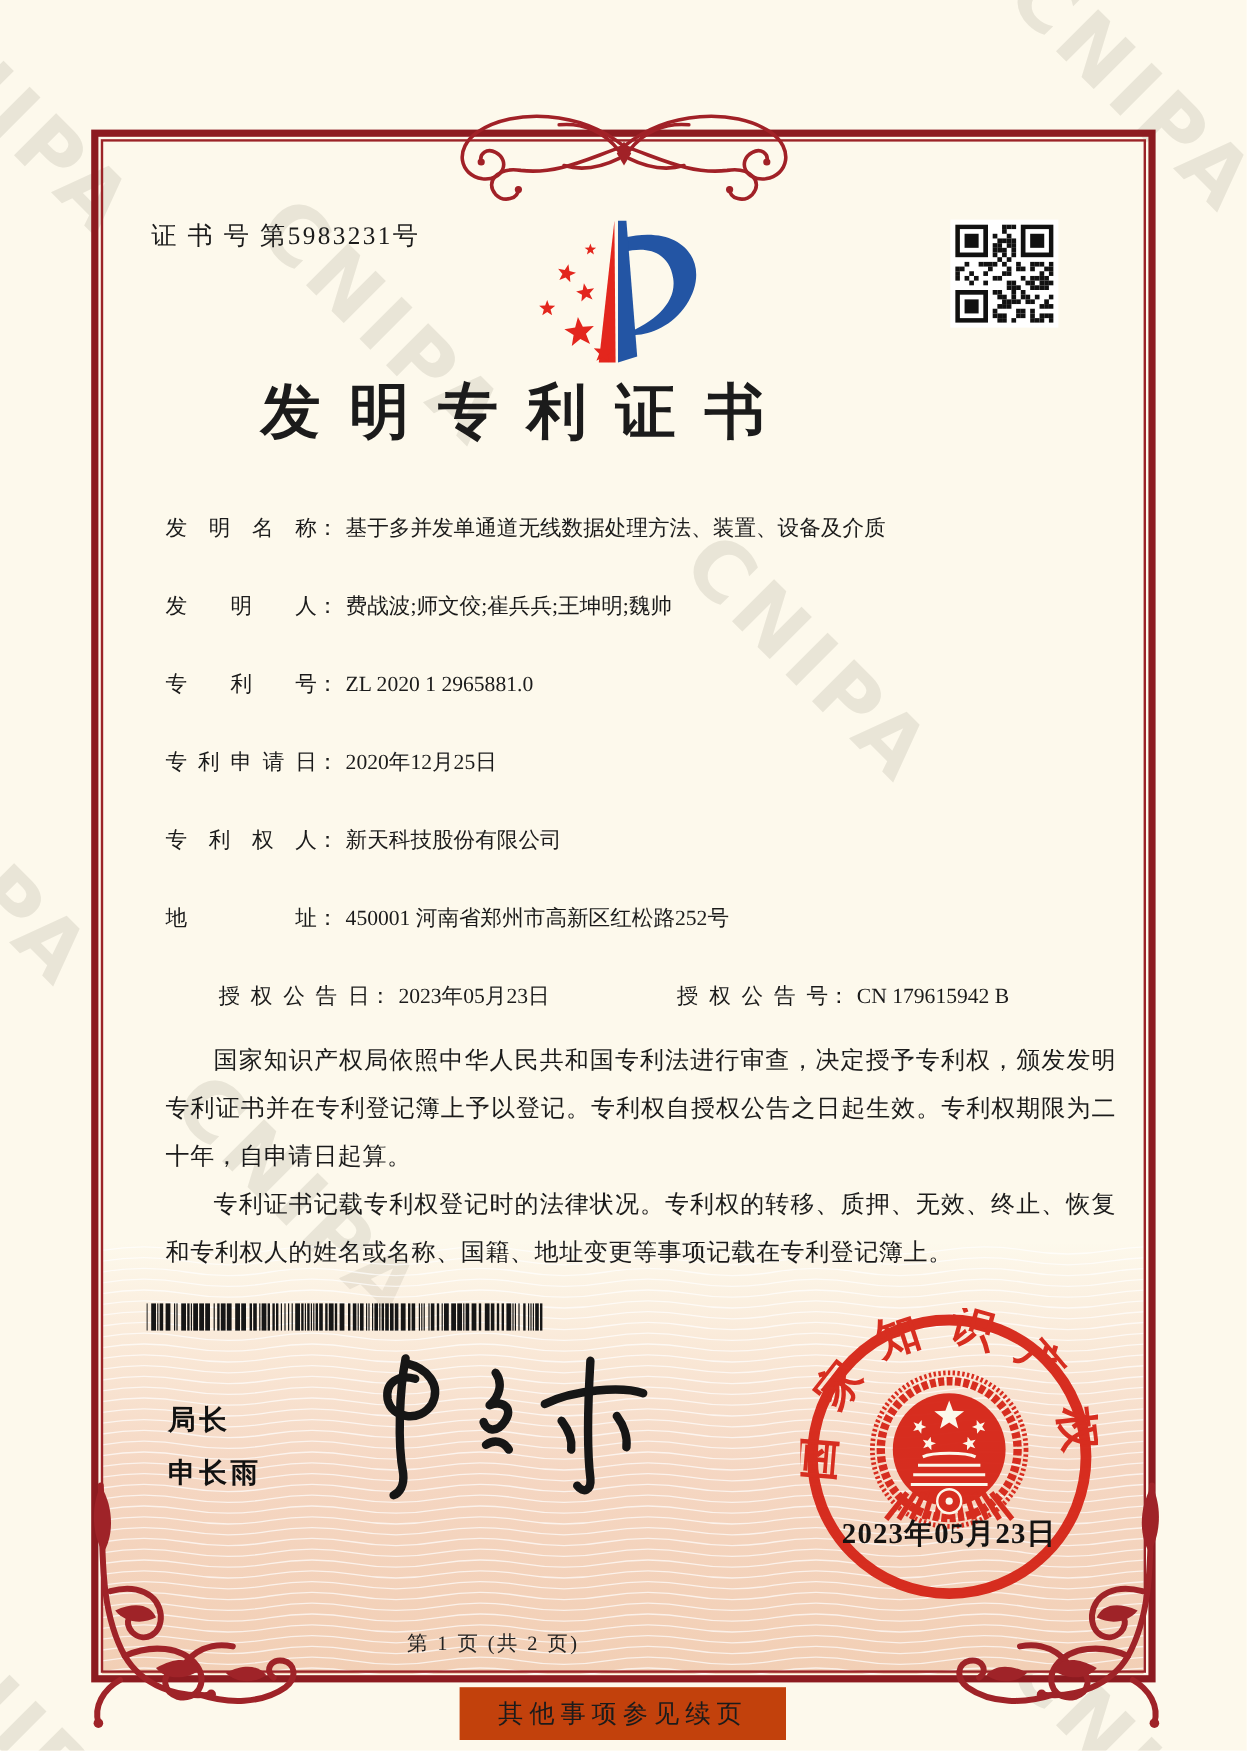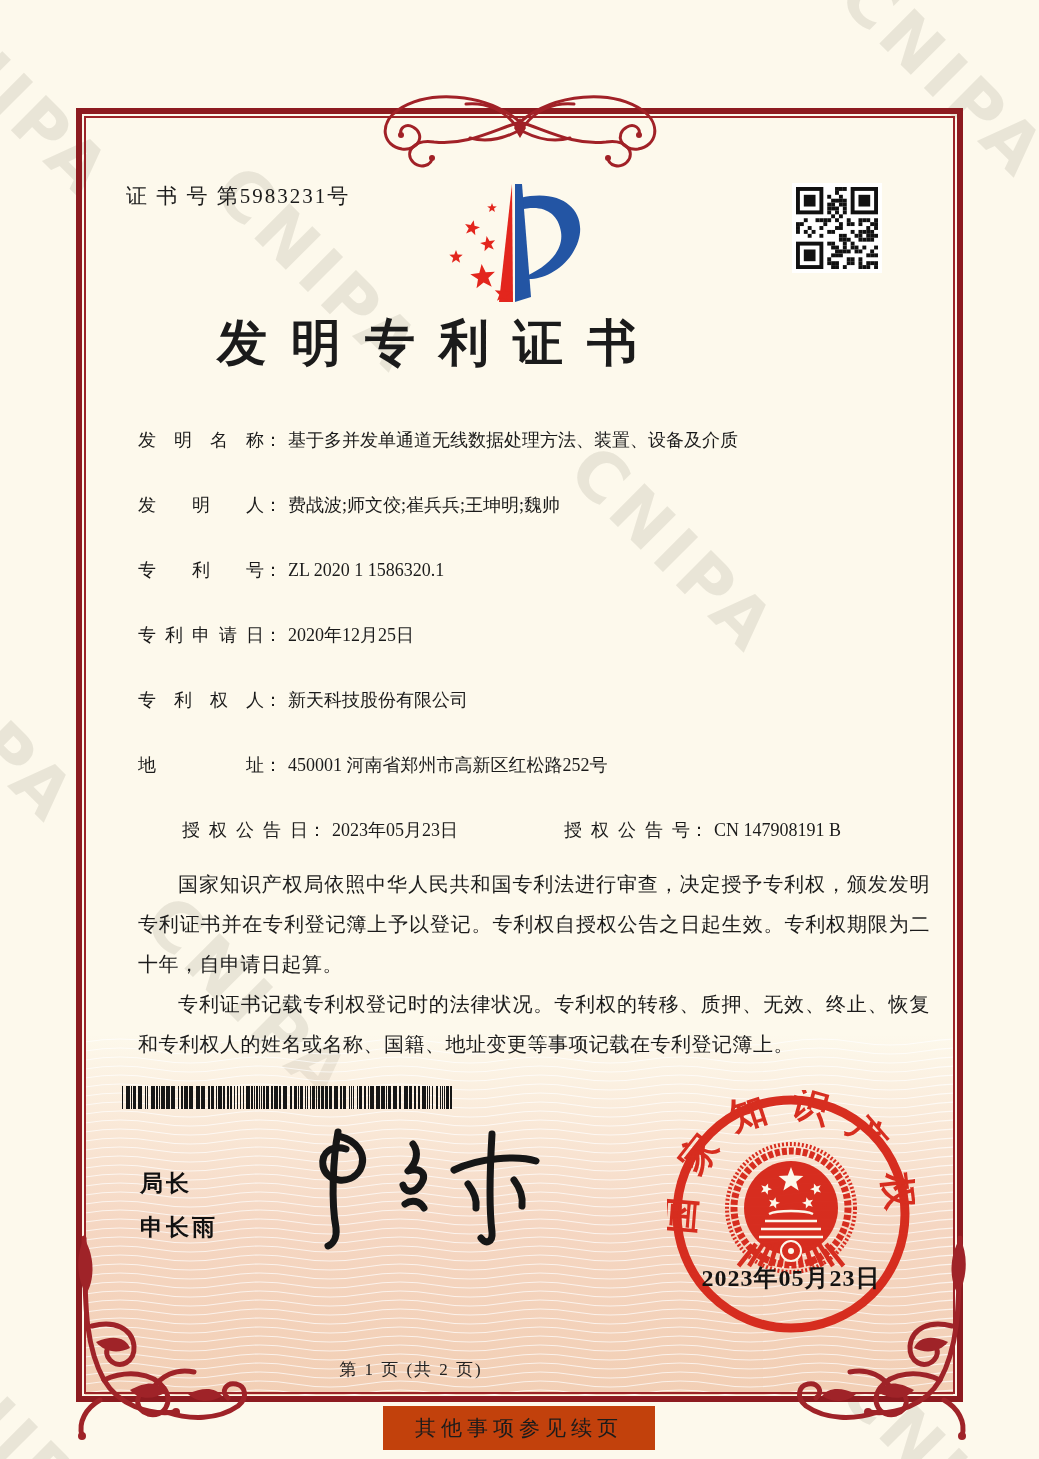--- a/index.html
+++ b/index.html
@@ -327,35 +327,35 @@
 
   <div class="title">发明专利证书</div>
 
   <div class="row" style="top:428px;">
     <span class="lbl">发明名称</span><span>：</span><span class="val">基于多并发单通道无线数据处理方法、装置、设备及介质</span>
   </div>
   <div class="row" style="top:493px;">
     <span class="lbl">发明人</span><span>：</span><span class="val">费战波;师文佼;崔兵兵;王坤明;魏帅</span>
   </div>
   <div class="row" style="top:558px;">
-    <span class="lbl">专利号</span><span>：</span><span class="val">ZL 2020 1 1586320.1</span>
+    <span class="lbl">专利号</span><span>：</span><span class="val">ZL 2020 1 2965881.0</span>
   </div>
   <div class="row" style="top:623px;">
     <span class="lbl">专利申请日</span><span>：</span><span class="val">2020年12月25日</span>
   </div>
   <div class="row" style="top:688px;">
     <span class="lbl">专利权人</span><span>：</span><span class="val">新天科技股份有限公司</span>
   </div>
   <div class="row" style="top:753px;">
     <span class="lbl">地址</span><span>：</span><span class="val">450001 河南省郑州市高新区红松路252号</span>
   </div>
   <div class="row" style="top:818px;margin-left:44px;">
     <span class="lbl">授权公告日</span><span>：</span><span class="val">2023年05月23日</span>
     <span class="grant2">
-      <span class="lbl">授权公告号</span><span>：</span><span class="val">CN 147908191 B</span>
+      <span class="lbl">授权公告号</span><span>：</span><span class="val">CN 179615942 B</span>
     </span>
   </div>
 
   <div class="paras">
     <p>国家知识产权局依照中华人民共和国专利法进行审查，决定授予专利权，颁发发明专利证书并在专利登记簿上予以登记。专利权自授权公告之日起生效。专利权期限为二十年，自申请日起算。</p>
     <p>专利证书记载专利权登记时的法律状况。专利权的转移、质押、无效、终止、恢复和专利权人的姓名或名称、国籍、地址变更等事项记载在专利登记簿上。</p>
   </div>
 
   <svg class="barcode" id="barcode" width="332" height="23" viewBox="0 0 332 23">
       <rect x="0" y="0" width="1" height="23" fill="#161616"></rect>

